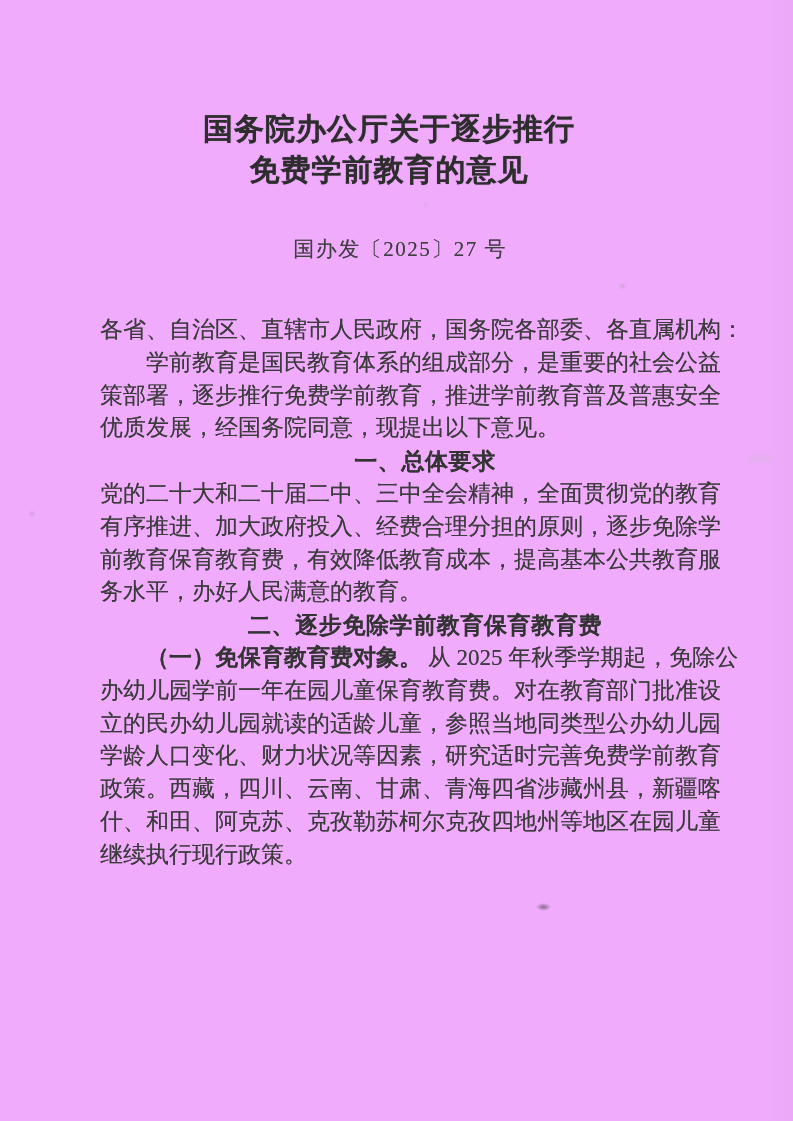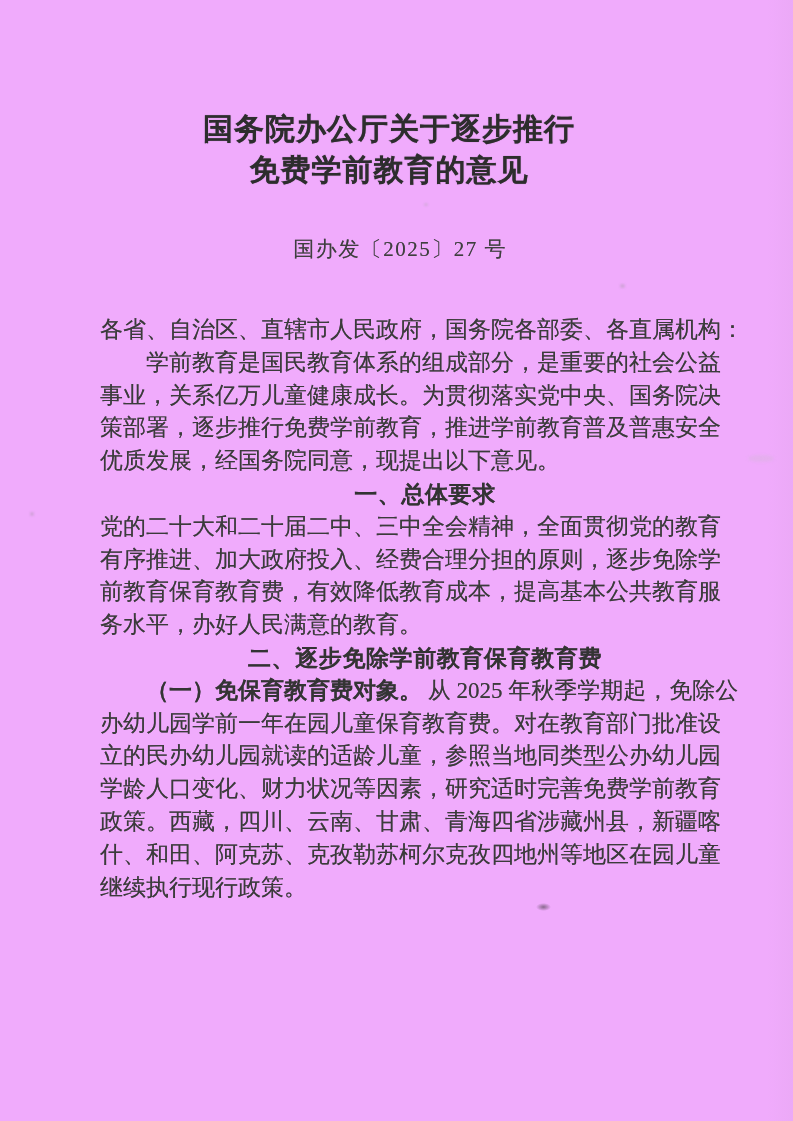--- a/index.html
+++ b/index.html
@@ -85,21 +85,20 @@
   <div class="title-block">
     <div class="line">国务院办公厅关于逐步推行</div>
     <div class="line">免费学前教育的意见</div>
   </div>
 
   <div class="doc-number">国办发〔2025〕27 号</div>
 
   <div class="body-text">
     <div class="line">各省、自治区、直辖市人民政府，国务院各部委、各直属机构：</div>
     <div class="line indent">学前教育是国民教育体系的组成部分，是重要的社会公益</div>
-    <div class="line">事业，关系亿万儿童健康成长。为贯彻落实党中央、国务院决</div>
     <div class="line">策部署，逐步推行免费学前教育，推进学前教育普及普惠安全</div>
     <div class="line">优质发展，经国务院同意，现提出以下意见。</div>
     <div class="line indent heading">一、总体要求</div>
     <div class="line">党的二十大和二十届二中、三中全会精神，全面贯彻党的教育</div>
     <div class="line">有序推进、加大政府投入、经费合理分担的原则，逐步免除学</div>
     <div class="line">前教育保育教育费，有效降低教育成本，提高基本公共教育服</div>
     <div class="line">务水平，办好人民满意的教育。</div>
     <div class="line indent heading">二、逐步免除学前教育保育教育费</div>
     <div class="line indent">
       <span class="item-lead">（一）免保育教育费对象。</span>

